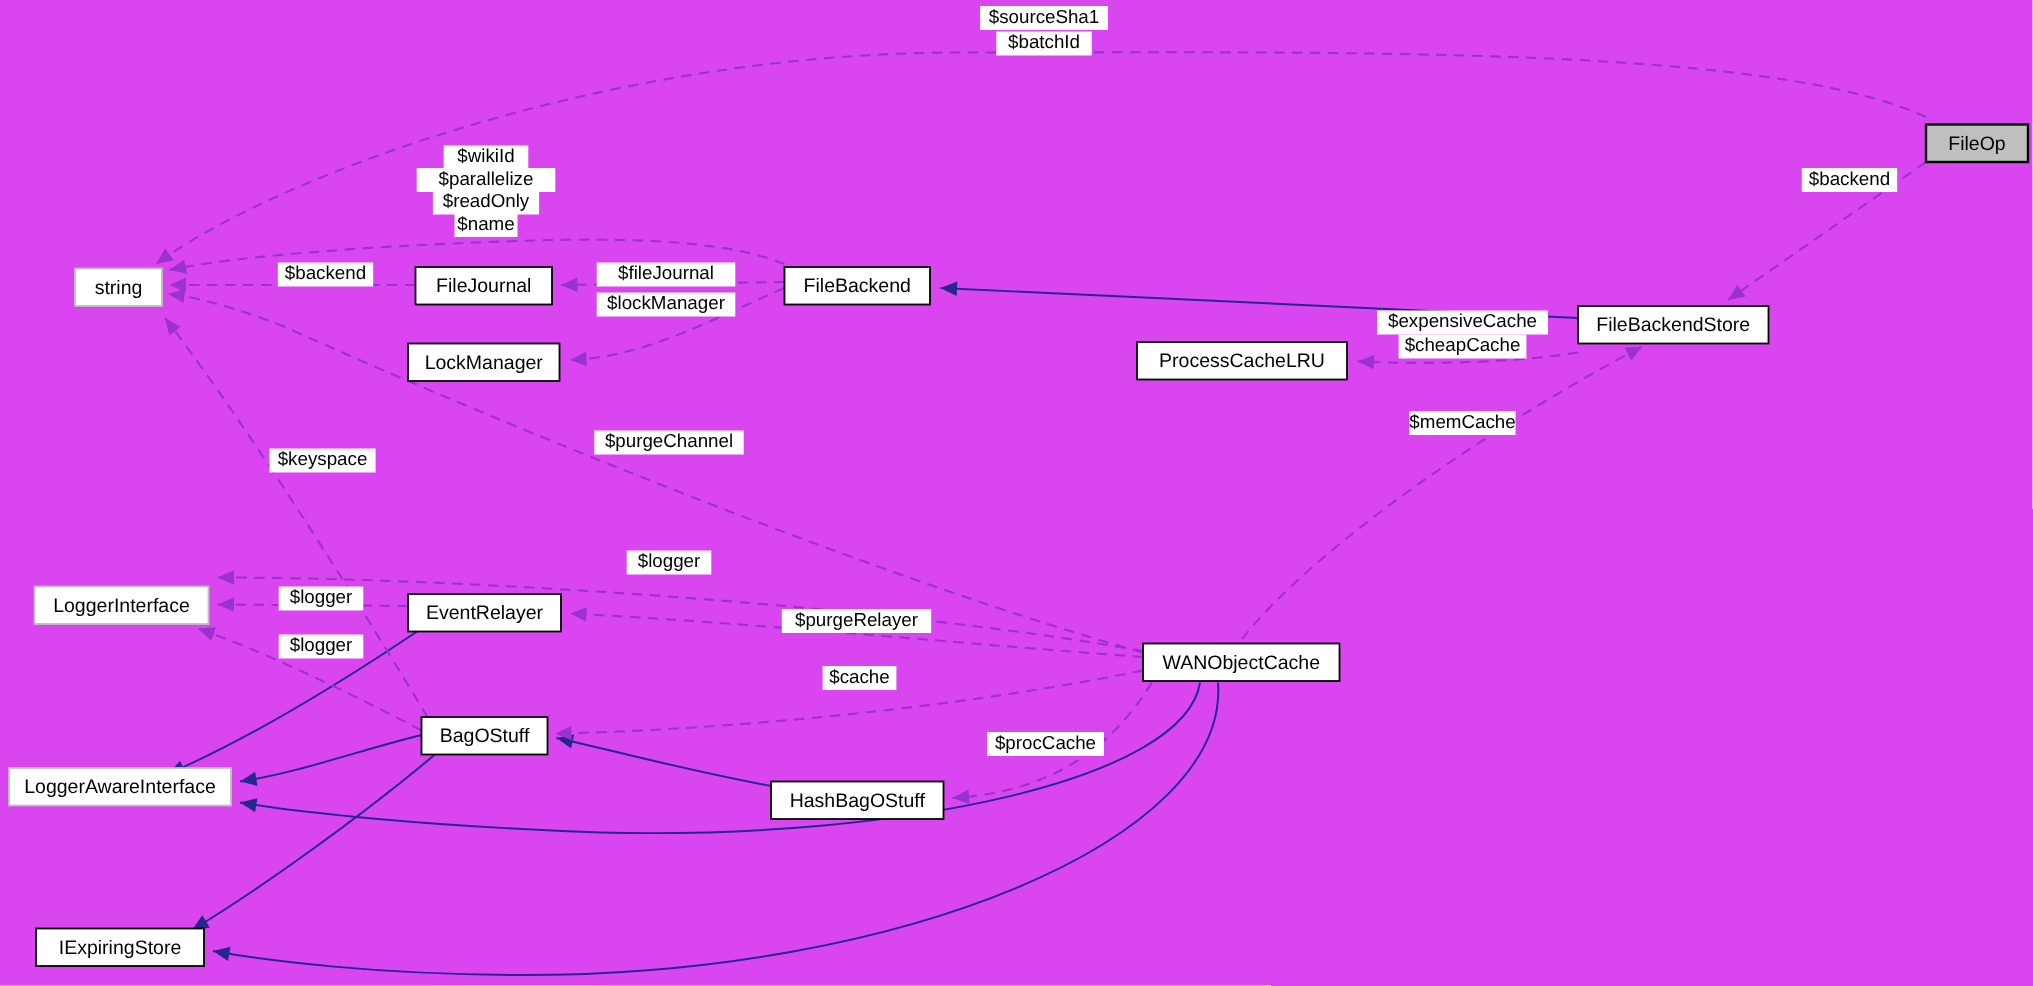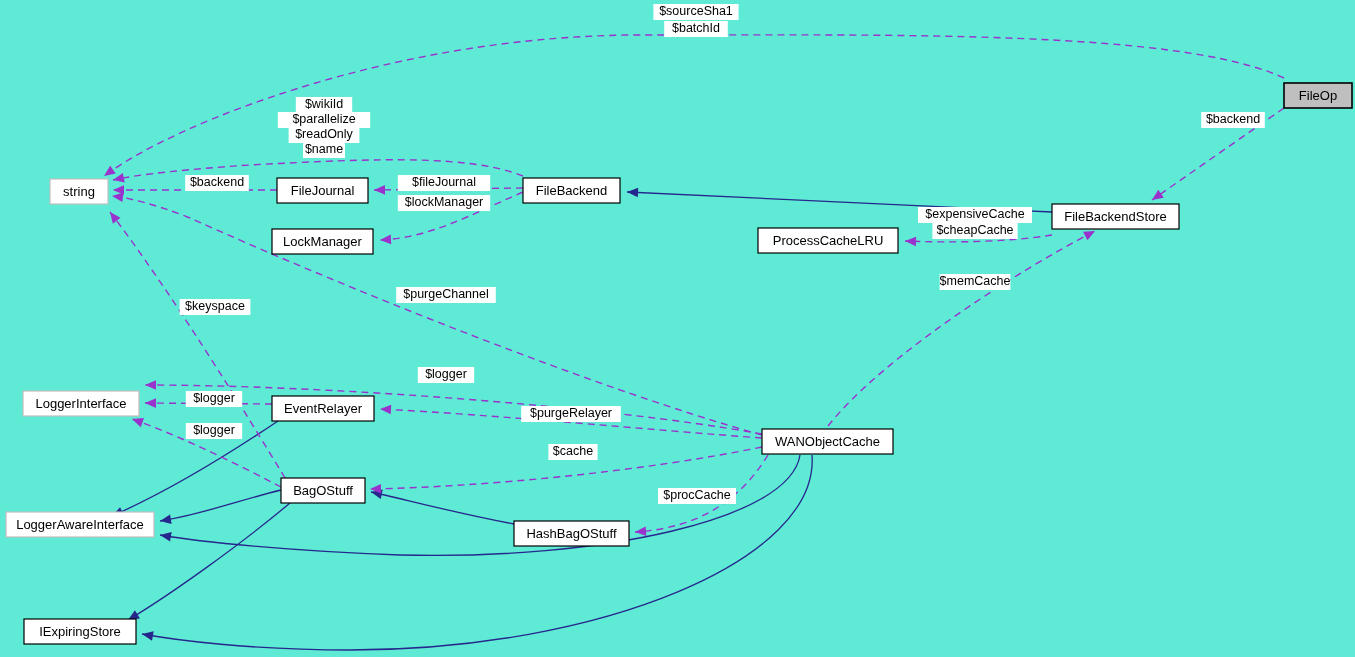--- a/index.html
+++ b/index.html
@@ -7,21 +7,21 @@
     padding: 0;
     background: #ffffff;
   }
   body {
     font-family: "Liberation Sans", sans-serif;
   }
   #diagram-root {
     position: relative;
     width: 1355px;
     height: 657px;
-    background: #5eead4;
+    background: #d946ef;
     overflow: hidden;
   }
   svg#graph {
     position: absolute;
     top: 0;
     left: 0;
     width: 1355px;
     height: 657px;
   }
   .node-box {

